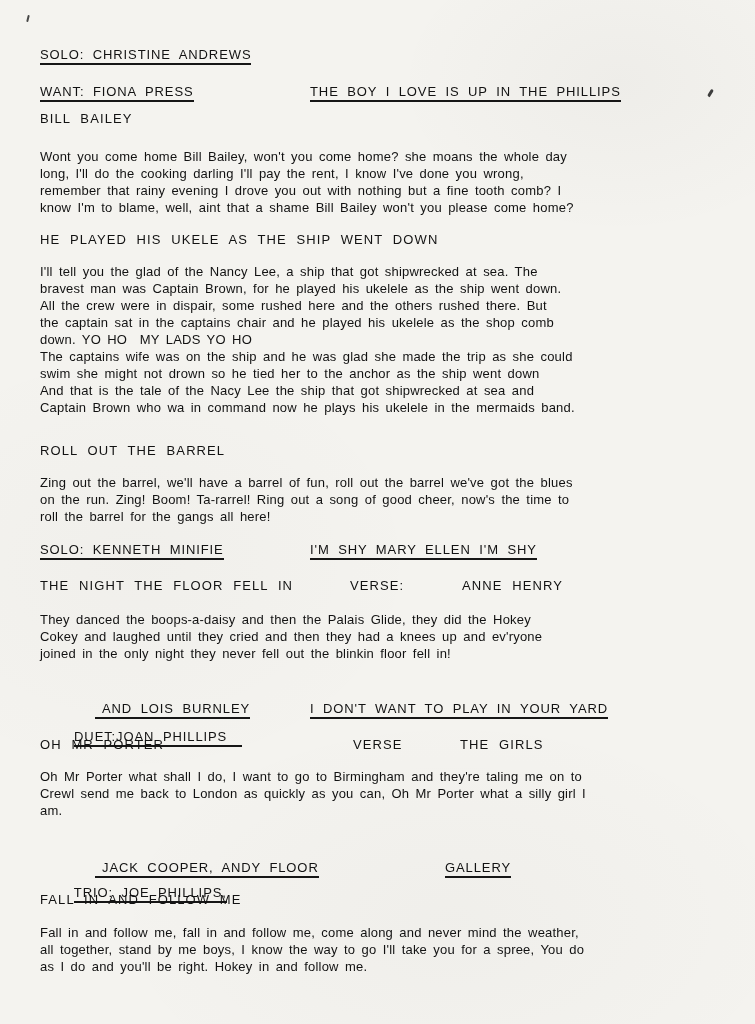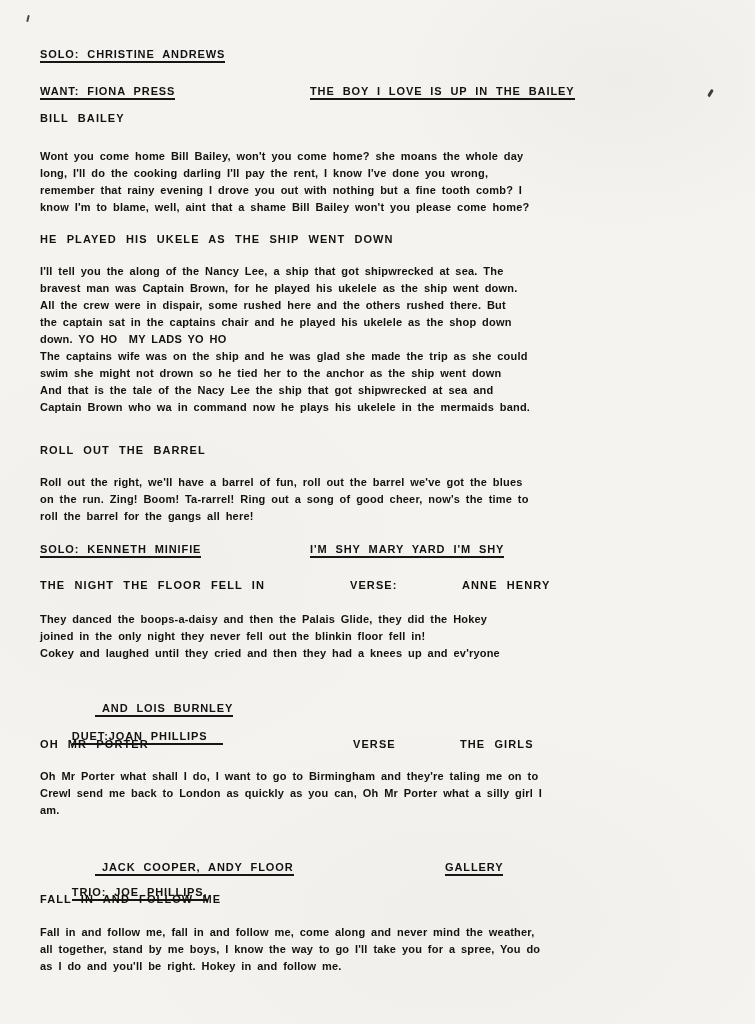--- a/index.html
+++ b/index.html
@@ -8,23 +8,23 @@
     position: relative;
     width: 755px;
     height: 1024px;
     margin: 0 auto;
     background:
       radial-gradient(ellipse 320px 220px at 82% 8%, rgba(60,55,50,0.03), transparent 70%),
       radial-gradient(ellipse 420px 320px at 18% 55%, rgba(60,55,50,0.02), transparent 70%),
       radial-gradient(ellipse 500px 300px at 60% 90%, rgba(60,55,50,0.025), transparent 70%),
       #f4f3ef;
     font-family: "Liberation Sans", sans-serif;
-    font-weight: 700;
+    font-weight: 400;
     color: #121212;
-    font-size: 11px;
+    font-size: 13px;
     overflow: hidden;
   }
   .line {
     position: absolute;
     left: 40px;
     right: 34px;
     line-height: 17px;
     white-space: pre;
   }
   .row { display: flex; }
@@ -62,72 +62,73 @@
 
   <span class="artifact tick"></span>
   <span class="artifact comma"></span>
 
   <div class="line row hrow" style="top:46px">
     <span class="col" style="width:270px"><span class="u">SOLO: CHRISTINE ANDREWS</span></span>
   </div>
 
   <div class="line row hrow" style="top:83px">
     <span class="col" style="width:270px"><span class="u">WANT: FIONA PRESS</span></span>
-    <span class="col"><span class="u">THE BOY I LOVE IS UP IN THE BAILEY</span></span>
+    <span class="col"><span class="u">THE BOY I LOVE IS UP IN THE PHILLIPS</span></span>
   </div>
 
   <div class="line heading" style="top:110px">BILL BAILEY</div>
   <div class="para" style="top:148px">
     <div class="pl">Wont you come home Bill Bailey, won't you come home? she moans the whole day</div>
     <div class="pl">long, I'll do the cooking darling I'll pay the rent, I know I've done you wrong,</div>
     <div class="pl">remember that rainy evening I drove you out with nothing but a fine tooth comb? I</div>
     <div class="pl">know I'm to blame, well, aint that a shame Bill Bailey won't you please come home?</div>
   </div>
 
   <div class="line heading" style="top:231px">HE PLAYED HIS UKELE AS THE SHIP WENT DOWN</div>
   <div class="para" style="top:263px">
-    <div class="pl">I'll tell you the along of the Nancy Lee, a ship that got shipwrecked at sea. The</div>
+    <div class="pl">I'll tell you the glad of the Nancy Lee, a ship that got shipwrecked at sea. The</div>
     <div class="pl">bravest man was Captain Brown, for he played his ukelele as the ship went down.</div>
     <div class="pl">All the crew were in dispair, some rushed here and the others rushed there. But</div>
-    <div class="pl">the captain sat in the captains chair and he played his ukelele as the shop down</div>
+    <div class="pl">the captain sat in the captains chair and he played his ukelele as the shop comb</div>
     <div class="pl">down. YO HO  MY LADS YO HO</div>
     <div class="pl">The captains wife was on the ship and he was glad she made the trip as she could</div>
     <div class="pl">swim she might not drown so he tied her to the anchor as the ship went down</div>
     <div class="pl">And that is the tale of the Nacy Lee the ship that got shipwrecked at sea and</div>
     <div class="pl">Captain Brown who wa in command now he plays his ukelele in the mermaids band.</div>
   </div>
 
   <div class="line heading" style="top:442px">ROLL OUT THE BARREL</div>
   <div class="para" style="top:474px">
-    <div class="pl">Roll out the right, we'll have a barrel of fun, roll out the barrel we've got the blues</div>
+    <div class="pl">Zing out the barrel, we'll have a barrel of fun, roll out the barrel we've got the blues</div>
     <div class="pl">on the run. Zing! Boom! Ta-rarrel! Ring out a song of good cheer, now's the time to</div>
     <div class="pl">roll the barrel for the gangs all here!</div>
   </div>
 
   <div class="line row hrow" style="top:541px">
     <span class="col" style="width:270px"><span class="u">SOLO: KENNETH MINIFIE</span></span>
-    <span class="col"><span class="u">I'M SHY MARY YARD I'M SHY</span></span>
+    <span class="col"><span class="u">I'M SHY MARY ELLEN I'M SHY</span></span>
   </div>
 
   <div class="line row heading" style="top:577px">
     <span class="col" style="width:310px">THE NIGHT THE FLOOR FELL IN</span>
     <span class="col" style="width:112px">VERSE:</span>
     <span class="col">ANNE HENRY</span>
   </div>
   <div class="para" style="top:611px">
     <div class="pl">They danced the boops-a-daisy and then the Palais Glide, they did the Hokey</div>
+    <div class="pl">Cokey and laughed until they cried and then they had a knees up and ev'ryone</div>
     <div class="pl">joined in the only night they never fell out the blinkin floor fell in!</div>
-    <div class="pl">Cokey and laughed until they cried and then they had a knees up and ev'ryone</div>
   </div>
 
   <div class="line hrow" style="top:711px">
     <span class="u u-trail">DUET:JOAN PHILLIPS</span>
   </div>
   <div class="line row hrow" style="top:700px">
     <span class="col" style="width:270px;padding-left:55px"><span class="u u-lead">AND LOIS BURNLEY</span></span>
+    <span class="col"><span class="u">I DON'T WANT TO PLAY IN YOUR YARD</span></span>
   </div>
 
   <div class="line row heading" style="top:736px">
     <span class="col" style="width:313px">OH MR PORTER</span>
     <span class="col" style="width:107px">VERSE</span>
     <span class="col">THE GIRLS</span>
   </div>
   <div class="para" style="top:768px">
     <div class="pl">Oh Mr Porter what shall I do, I want to go to Birmingham and they're taling me on to</div>
     <div class="pl">Crewl send me back to London as quickly as you can, Oh Mr Porter what a silly girl I</div>

